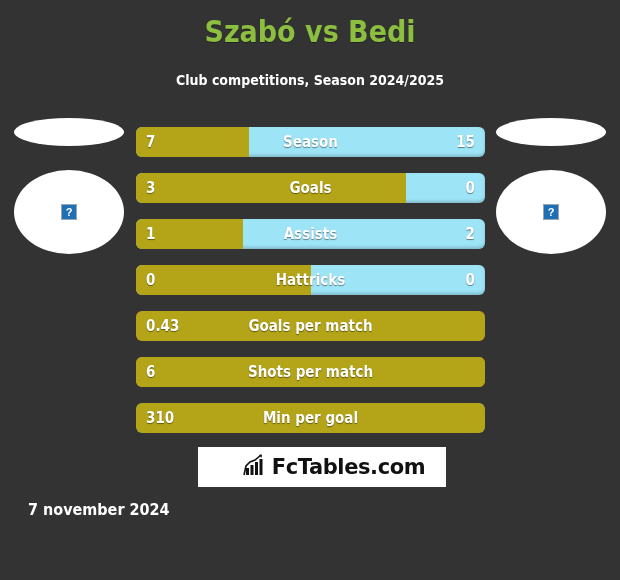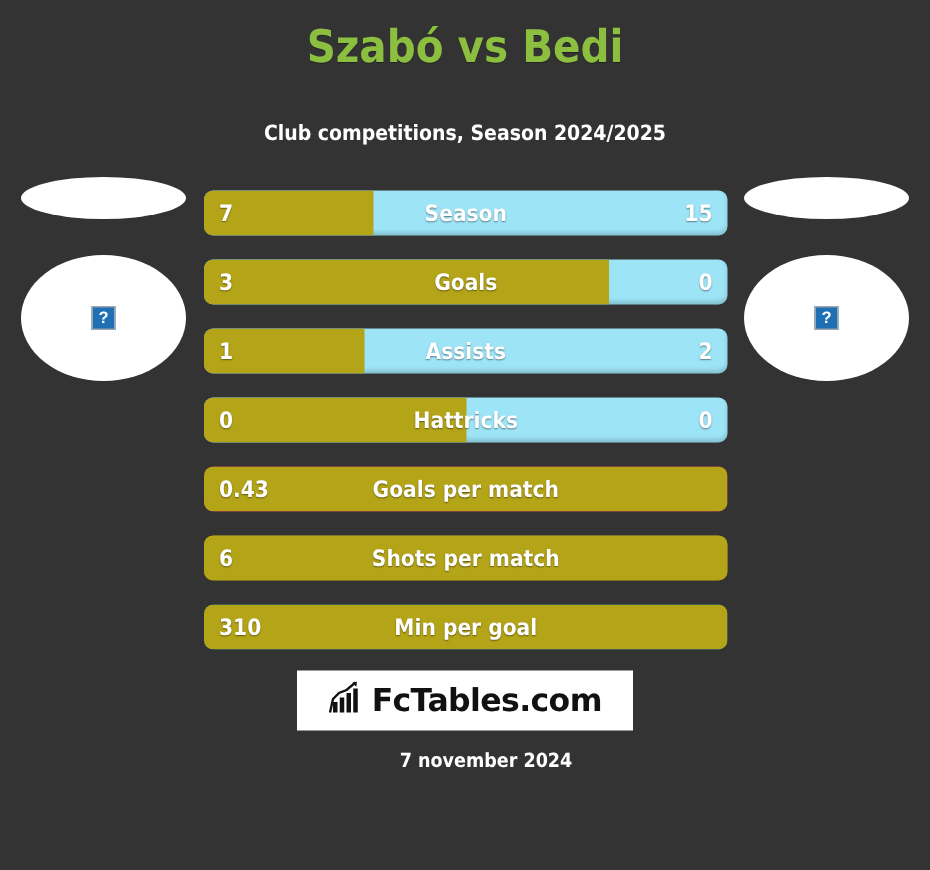--- a/index.html
+++ b/index.html
@@ -29,21 +29,21 @@
     letter-spacing: 0px;
     padding-top: 14px;
     line-height: 36px;
     text-shadow: 0 1px 0 rgba(0,0,0,0.35);
   }
   .subtitle {
     text-align: center;
     color: #ffffff;
     font-size: 14px;
     font-weight: bold;
-    margin-top: 30px;
+    margin-top: 21px;
     line-height: 18px;
   }
 
   
   .player-photo {
     position: absolute;
     width: 110px;
   }
   .player-photo.left  { left: 14px;  top: 118px; }
   .player-photo.right { right: 14px; top: 118px; }
@@ -127,41 +127,42 @@
   .logo-box {
     position: absolute;
     left: 198px;
     top: 447px;
     width: 224px;
     height: 40px;
     background: #ffffff;
     display: flex;
     align-items: center;
     justify-content: center;
+    padding-left: 24px;
   }
   .logo-inner {
     display: flex;
     align-items: center;
     gap: 5px;
   }
   .logo-text {
     color: #111111;
     font-size: 21px;
     font-weight: bold;
     font-family: "DejaVu Sans", sans-serif;
     letter-spacing: -0.4px;
   }
   .footer-date {
     position: absolute;
     left: 0;
     right: 0;
     top: 500px;
-    text-align: center;
-    color: #ffffff;
-    font-size: 13px;
+    text-align: left;
+    color: #ffffff;
+    font-size: 16px;
     font-weight: bold;
     padding-left: 28px;
   }
 </style>
 </head>
 <body>
 
 <div class="page">
 
   <div class="title">Szabó vs Bedi</div>

